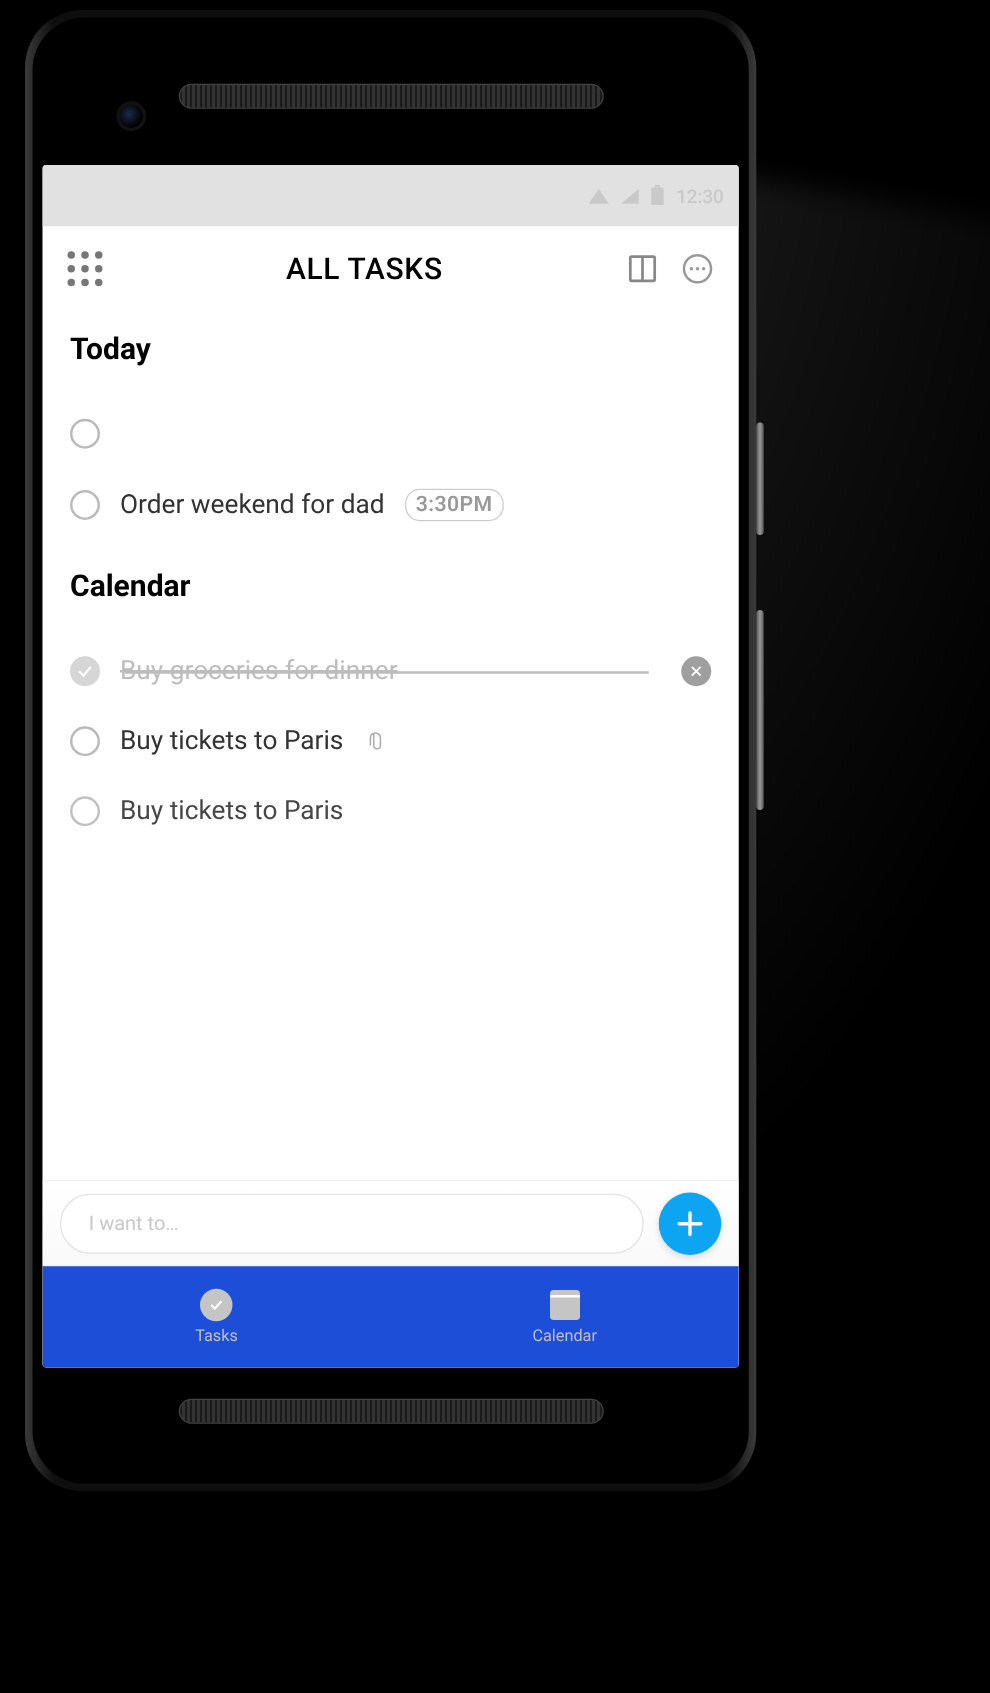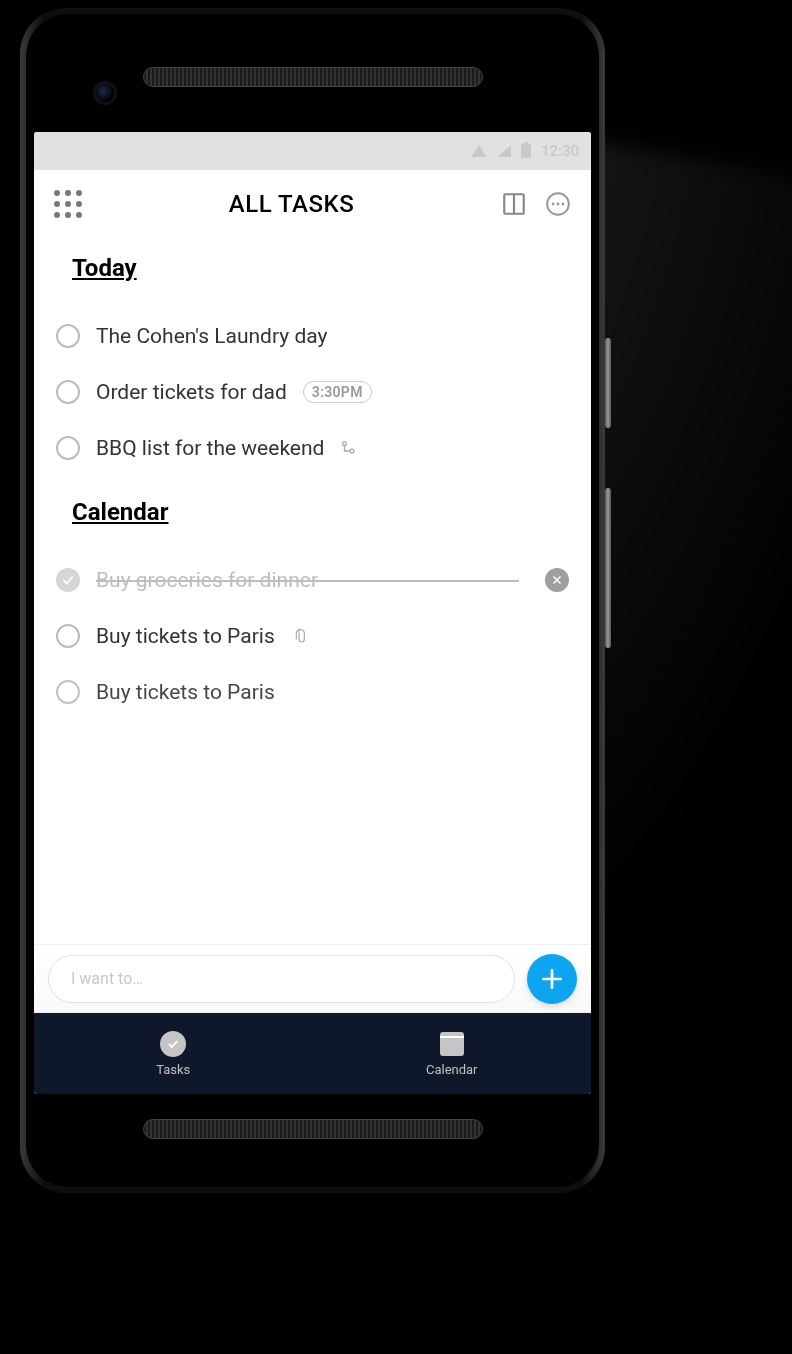--- a/index.html
+++ b/index.html
@@ -73,21 +73,21 @@
     width: 100%;
     height: 962px;
     background: #fff;
     border-radius: 3px;
     overflow: hidden;
     display: flex;
     flex-direction: column;
     position: relative;
   }
   .statusbar {
-    height: 38px;
+    height: 49px;
     background: #e1e1e1;
     display: flex;
     justify-content: flex-end;
     align-items: center;
     padding: 0 12px;
     gap: 10px;
     color: #c9c9c9;
     font-size: 13px;
     font-weight: 500;
   }
@@ -113,21 +113,21 @@
   .menu-dots span { width:6px;height:6px;background:#777;border-radius:50%; }
   .appbar-title { font-size: 24px; font-weight:500; color:#000; letter-spacing:0.5px;}
   .appbar-right { display:flex; align-items:center; gap:18px; }
   .book-icon { width:26px;height:26px; stroke:#888; fill:none; stroke-width:2; cursor:pointer;}
   .more-icon { width:26px;height:26px; cursor:pointer;}
   .content {
     flex: 1;
     overflow: hidden;
     padding: 10px 22px 0 22px;
   }
-  .section-title { font-size: 24px; font-weight:700; color:#000; margin: 22px 0 26px 16px; text-decoration: underline;}
+  .section-title { font-size: 24px; font-weight:700; color:#000; margin: 22px 0 26px 0;}
   .section-title.first { margin-top: 6px; }
   .task {
     display:flex;
     align-items:center;
     gap: 16px;
     padding: 16px 0;
     font-size: 21px;
     color:#333;
     position: relative;
   }
@@ -136,21 +136,21 @@
   .chk {
     width:24px; height:24px; border-radius:50%;
     border: 2px solid #bbb;
     flex-shrink:0;
     cursor:pointer;
     display:flex;align-items:center;justify-content:center;
   }
   .chk.done { background:#d6d6d6; border-color:#d6d6d6; }
   .chk.done svg { width:14px;height:14px; }
   .pill {
-    font-size:14px; font-weight:600; color:#999;
+    font-size:17px; font-weight:600; color:#999;
     border:1.5px solid #ccc; border-radius:12px;
     padding:2px 8px; letter-spacing:.3px;
   }
   .subtask-icon { width:18px;height:18px; stroke:#aaa; fill:none; stroke-width:1.8;}
   .attach-icon { width:16px;height:20px; stroke:#aaa; fill:none; stroke-width:1.8;}
   .delete-icon { width:24px;height:24px;background:#9f9f9f;border-radius:50%;display:flex;align-items:center;justify-content:center;cursor:pointer;position:absolute;right:0;}
   .delete-icon svg{width:12px;height:12px;}
   .input-bar {
     position:absolute;
     left:0; right:0;
@@ -181,21 +181,21 @@
     background:#0da5f2;
     display:flex;align-items:center;justify-content:center;
     cursor:pointer;
     box-shadow:0 2px 6px rgba(0,0,0,.15);
   }
   .fab svg{width:26px;height:26px;}
   .navbar {
     position:absolute;
     bottom:0;left:0;right:0;
     height:82px;
-    background:#0f172a;
+    background:#1d4ed8;
     display:flex;
     border-top:1px solid #f0f0f0;
   }
   .nav-item {
     flex:1;
     display:flex;flex-direction:column;align-items:center;justify-content:center;gap:4px;
     color:#bfbfbf;
     font-size:13px;
     cursor:pointer;
   }
@@ -255,38 +255,28 @@
           </svg>
         </div>
       </div>
 
       <div class="content">
 
         <div class="section-title first">Today</div>
 
         <div class="task">
           <div class="chk"></div>
-          <span class="task-text">The Cohen's Laundry day</span>
         </div>
 
         <div class="task">
           <div class="chk"></div>
-          <span class="task-text">Order tickets for dad</span>
+          <span class="task-text">Order weekend for dad</span>
           <span class="pill">3:30PM</span>
         </div>
 
-        <div class="task">
-          <div class="chk"></div>
-          <span class="task-text">BBQ list for the weekend</span>
-          <svg class="subtask-icon" viewBox="0 0 24 24">
-            <circle cx="6" cy="6" r="2.5"></circle>
-              <path d="M6 9 L6 16 L13 16"></path>
-              <circle cx="16" cy="16" r="2.5"></circle>
-          </svg>
-        </div>
 
         <div class="section-title">Calendar</div>
 
         <div class="task done">
           <div class="chk done">
             <svg viewBox="0 0 24 24">
                 <path d="M4 12 L10 18 L20 6" fill="none" stroke="#fff" stroke-width="3"></path>
               </svg>
           </div>
           <span class="task-text">Buy groceries for dinner</span>

